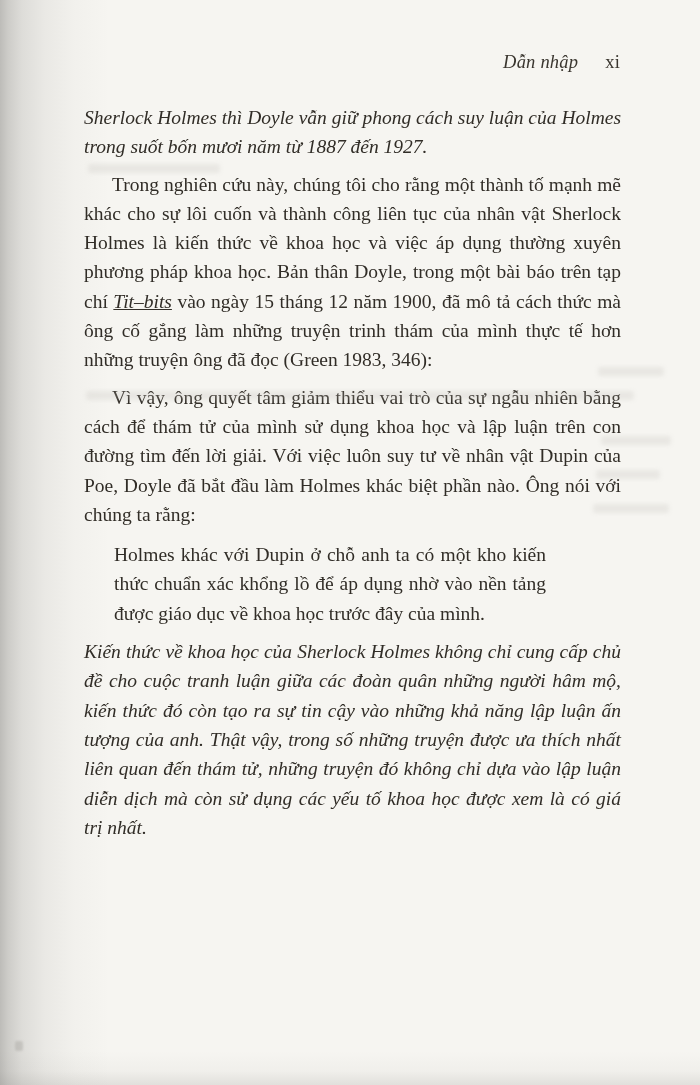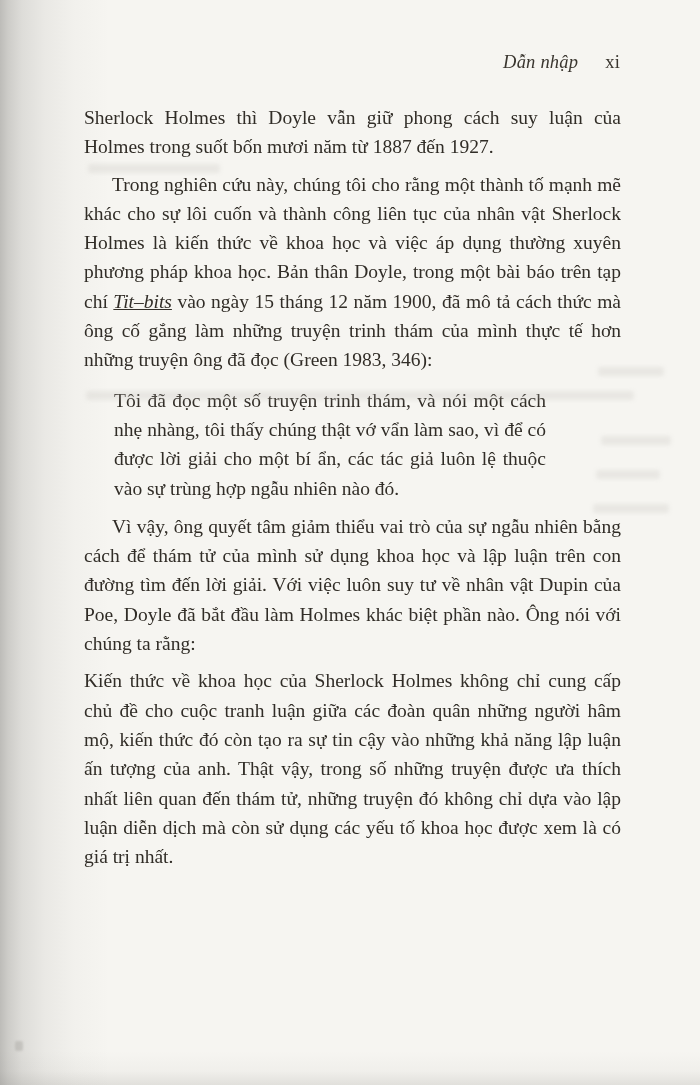--- a/index.html
+++ b/index.html
@@ -44,21 +44,21 @@
     top:103px;
     left:84px;
     width:537px;
     font-size:19.5px;
     line-height:29.3px;
     text-align:justify;
     text-justify:inter-word;
   }
   p{margin:0 0 8px 0;padding:0;}
   p.indent{text-indent:28px;}
-  p.no-indent{text-indent:0;}
+  p.no-indent{text-indent:0;font-style:italic;}
   blockquote{
     margin:11px 75px 9px 30px;
     padding:0;
     text-align:justify;
   }
   .journal{font-style:italic;text-decoration:underline;}
   
   .smudge{
     position:absolute;
     background:#b9b6b0;
@@ -82,24 +82,24 @@
   <div class="running-head">
     <span class="title">Dẫn nhập</span><span class="folio">xi</span>
   </div>
 
   <div class="content">
 
     <p class="no-indent">Sherlock Holmes thì Doyle vẫn giữ phong cách suy luận của Holmes trong suốt bốn mươi năm từ 1887 đến 1927.</p>
 
     <p class="indent"><span>Trong nghiên cứu này, chúng tôi cho rằng một thành tố mạnh mẽ khác cho sự lôi cuốn và thành công liên tục của nhân vật Sherlock Holmes là kiến thức về khoa học và việc áp dụng thường xuyên phương pháp khoa học. Bản thân Doyle, trong một bài báo trên tạp chí </span><span class="journal">Tit–bits</span><span> vào ngày 15 tháng 12 năm 1900, đã mô tả cách thức mà ông cố gắng làm những truyện trinh thám của mình thực tế hơn những truyện ông đã đọc (Green 1983, 346):</span></p>
 
-    <blockquote>Tôi đã đọc một số truyện trinh thám, và nói một cách nhẹ nhàng, tôi thấy chúng thật vớ vẩn làm sao, vì để có được lời giải cho một bí ẩn, các tác giả luôn lệ thuộc vào sự trùng hợp ngẫu nhiên nào đó.</blockquote>
 
     <p class="indent">Vì vậy, ông quyết tâm giảm thiểu vai trò của sự ngẫu nhiên bằng cách để thám tử của mình sử dụng khoa học và lập luận trên con đường tìm đến lời giải. Với việc luôn suy tư về nhân vật Dupin của Poe, Doyle đã bắt đầu làm Holmes khác biệt phần nào. Ông nói với chúng ta rằng:</p>
 
+    <blockquote>Holmes khác với Dupin ở chỗ anh ta có một kho kiến thức chuẩn xác khổng lồ để áp dụng nhờ vào nền tảng được giáo dục về khoa học trước đây của mình.</blockquote>
 
     <p class="no-indent">Kiến thức về khoa học của Sherlock Holmes không chỉ cung cấp chủ đề cho cuộc tranh luận giữa các đoàn quân những người hâm mộ, kiến thức đó còn tạo ra sự tin cậy vào những khả năng lập luận ấn tượng của anh. Thật vậy, trong số những truyện được ưa thích nhất liên quan đến thám tử, những truyện đó không chỉ dựa vào lập luận diễn dịch mà còn sử dụng các yếu tố khoa học được xem là có giá trị nhất.</p>
   </div>
 
   <div class="smudge" style="left:88px;top:164px;width:132px;height:9px"></div>
   <div class="smudge" style="left:86px;top:391px;width:548px;height:9px"></div>
   <div class="smudge" style="left:598px;top:367px;width:66px;height:9px"></div>
   <div class="smudge" style="left:601px;top:436px;width:70px;height:9px"></div>
   <div class="smudge" style="left:596px;top:470px;width:64px;height:9px"></div>
   <div class="smudge" style="left:593px;top:504px;width:76px;height:9px"></div>

